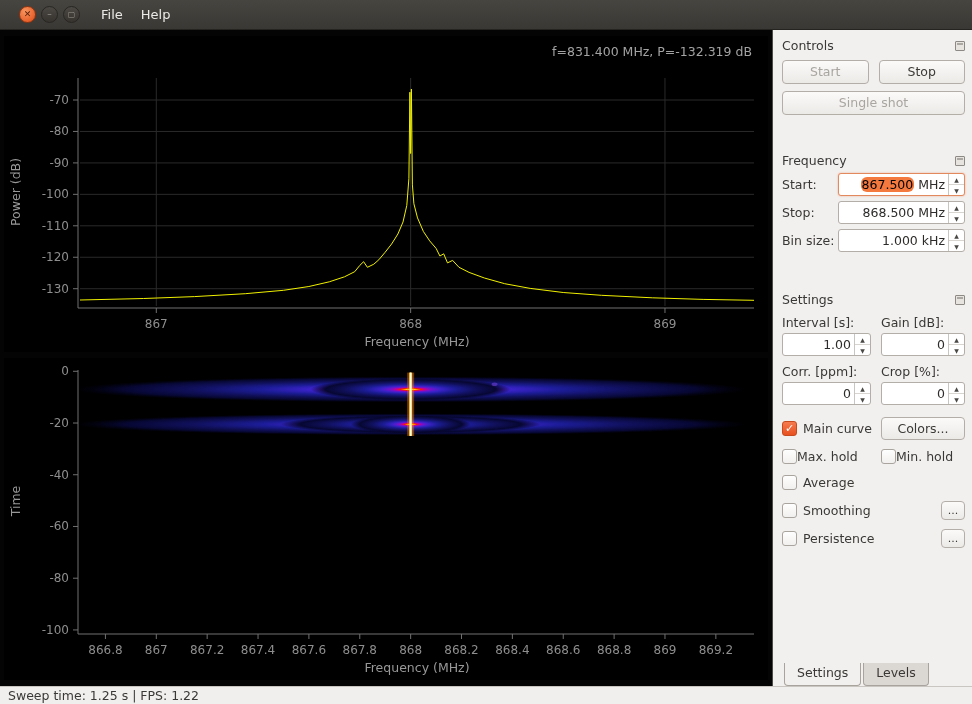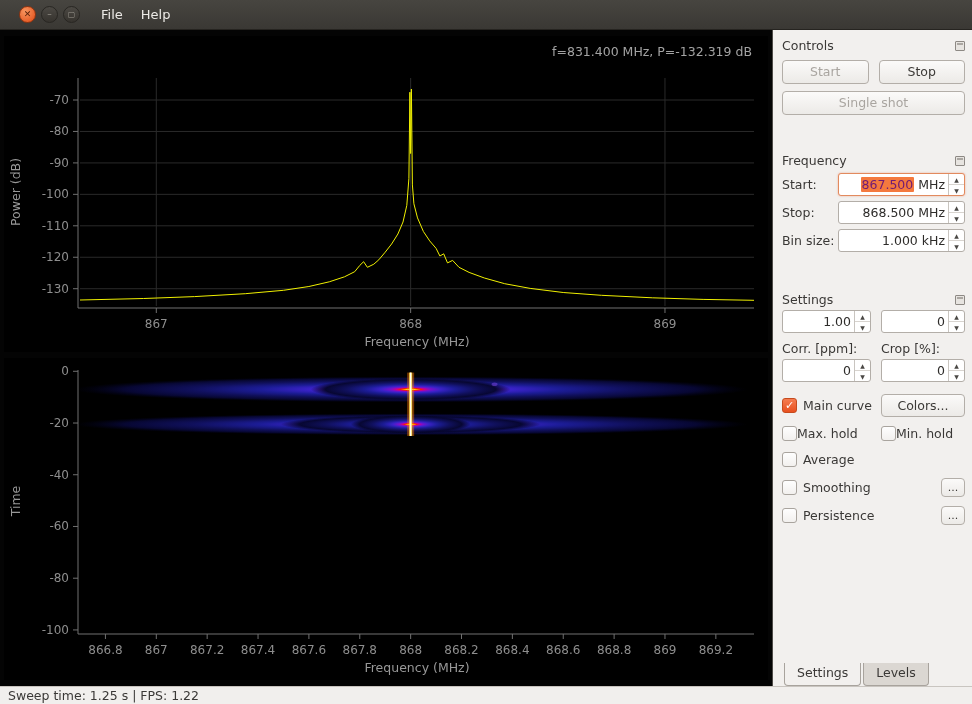--- a/index.html
+++ b/index.html
@@ -38,21 +38,21 @@
   .btn{height:24px;line-height:22px;text-align:center;border:1px solid #b3aea8;border-radius:4px;background:linear-gradient(#fbfaf9,#eceae7);color:#3c3a37}
   .btn.disabled{color:#a9a5a0}
   .btn-row{display:grid;grid-template-columns:1fr 1fr;gap:10px;margin-top:7px}
   .single{margin-top:7px}
 
   .freq-row{display:flex;align-items:center;margin-top:5px}
   .freq-row:first-of-type{margin-top:7px}
   .flabel{width:56px}
   .spinbox{flex:1;height:23px;background:#fff;border:1px solid #b3aea8;border-radius:3px;display:flex;align-items:center;justify-content:flex-end;position:relative;padding-right:19px;color:#2e2c2a}
   .spinbox.focus{border-color:#e28a5e;box-shadow:0 0 2px rgba(233,84,32,.45)}
-  .sel{background:#f4793e;color:#701a75;padding:0 1px;border-radius:1px}
+  .sel{background:#f4793e;color:#000000;padding:0 1px;border-radius:6px}
   .sfx{white-space:pre}
   .spin-arrows{position:absolute;right:0;top:0;bottom:0;width:16px;border-left:1px solid #c9c5c0;display:flex;flex-direction:column}
   .spin-up,.spin-dn{flex:1;display:flex;align-items:center;justify-content:center;font-size:6px;color:#4a4845}
   .spin-up{border-bottom:1px solid #d8d4cf}
   .spin-up::before{content:"▲"}
   .spin-dn::before{content:"▼"}
 
   .grid2{display:grid;grid-template-columns:1fr 84px;gap:10px}
   .lbls{margin-top:8px}
   .spins{margin-top:3px}
@@ -252,20 +252,24 @@
             <span class="spin-up"></span>
             <span class="spin-dn"></span>
           </span>
       </div>
     </div>
 
     <div class="dock-header mt-set">
       <span>Settings</span>
       <span class="float-icon"></span>
     </div>
+    <div class="grid2 lbls">
+      <span>Interval [s]:</span>
+      <span>Gain [dB]:</span>
+    </div>
     <div class="grid2 spins">
       <div class="spinbox">
         <span>1.00</span>
         <span class="spin-arrows">
             <span class="spin-up"></span>
             <span class="spin-dn"></span>
           </span>
       </div>
       <div class="spinbox">
         <span>0</span>

